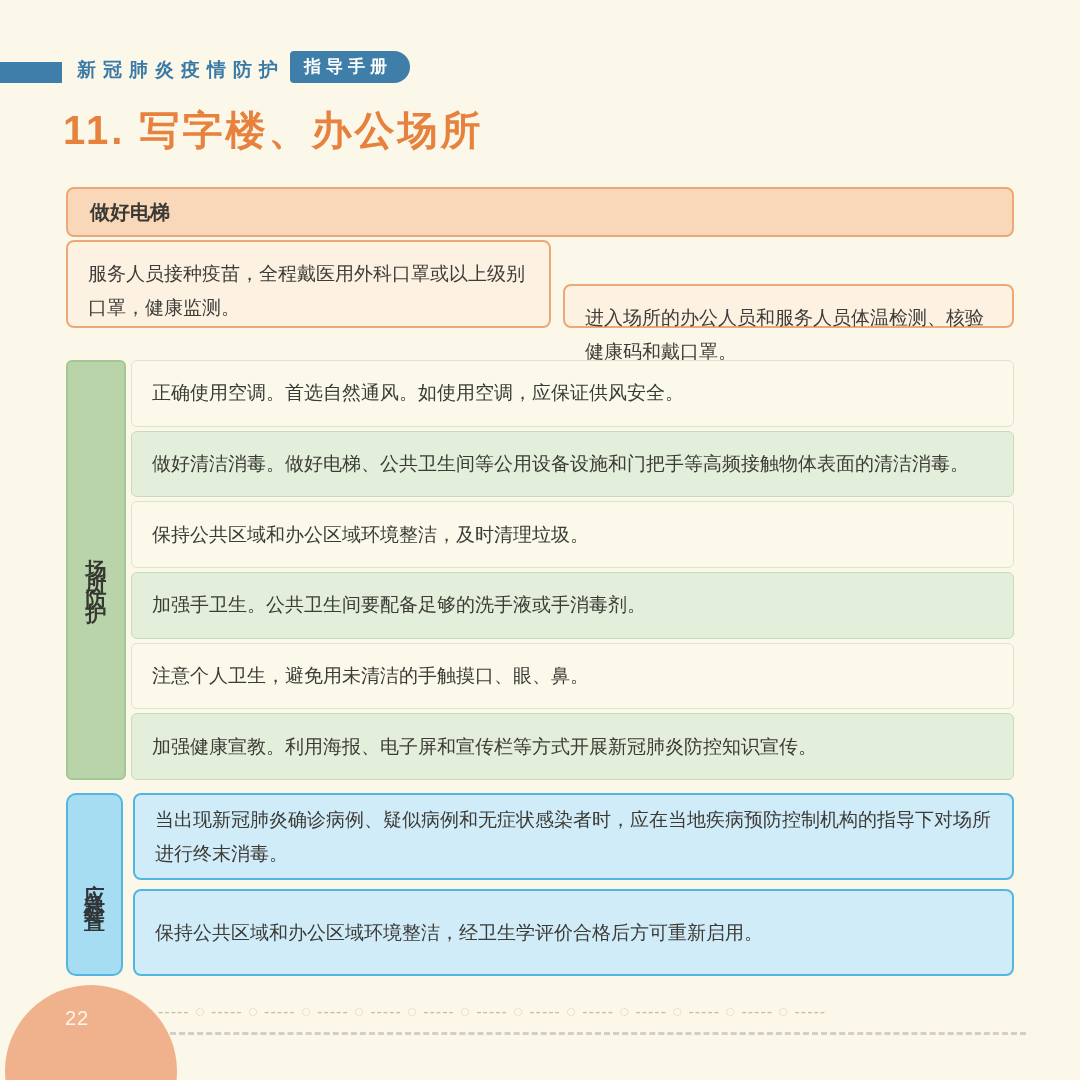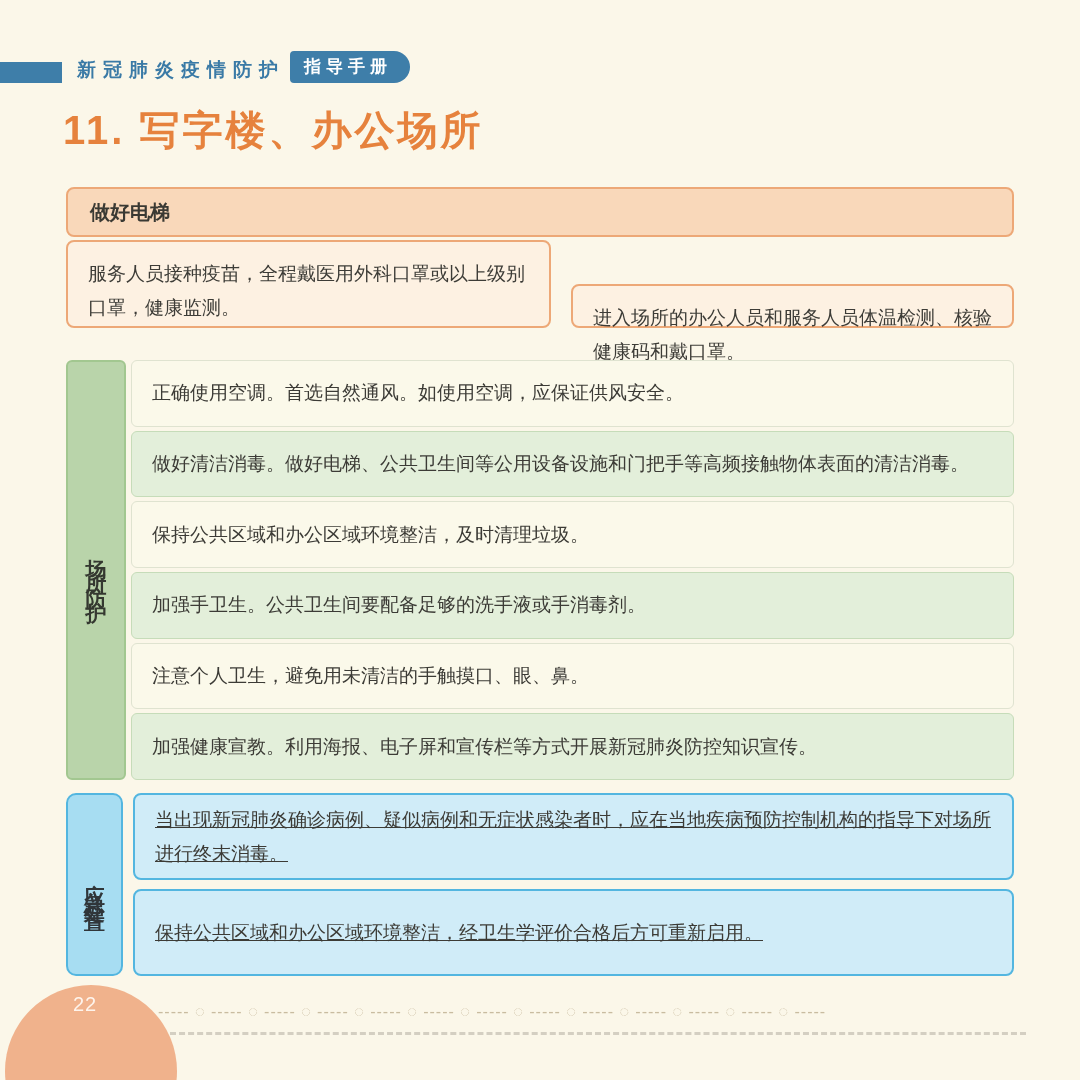--- a/index.html
+++ b/index.html
@@ -18,21 +18,21 @@
   }
   
   .title { position:absolute; top:103px; left:63px; margin:0; font-size:40px; font-weight:bold; color:#e6823d; letter-spacing:3px; }
   
   .sec-header {
     position:absolute; top:187px; left:66px; width:948px; height:50px; box-sizing:border-box;
     background:#f9d8ba; border:2px solid #eda877; border-radius:8px;
     display:flex; align-items:center; padding-left:22px;
     font-size:20px; font-weight:bold; color:#3a3933;
   }
-  .cards { position:absolute; top:240px; left:66px; width:948px; height:88px; display:flex; gap:20px; }
+  .cards { position:absolute; top:240px; left:66px; width:948px; height:88px; display:flex; gap:12px; }
   .card {
     box-sizing:border-box; background:#fdf1e2; border:2px solid #eda877; border-radius:8px;
     padding:15px 20px 0 20px; font-size:19px; color:#3d3c37; line-height:1.8;
   }
   .card.c1 { width:485px; }
   .card.c2 { flex:1;margin-top:44px; }
   
   .venue { position:absolute; top:360px; left:66px; width:948px; height:420px; display:flex; gap:5px; }
   .green-label {
     width:60px; box-sizing:border-box; background:#b9d4aa; border:2px solid #a2c790;
@@ -49,36 +49,36 @@
   
   .emergency { position:absolute; top:793px; left:66px; width:948px; height:183px; display:flex; gap:10px; }
   .blue-label {
     width:57px; box-sizing:border-box; background:#a7ddf2; border:2px solid #53b6e0;
     border-radius:10px; display:flex; align-items:center; justify-content:center;
   }
   .blue-label .vtext { letter-spacing:9px; color:#30363a; }
   .e-rows { flex:1; display:flex; flex-direction:column; gap:9px; }
   .erow {
     flex:1; box-sizing:border-box; background:#d0ecf8; border:2px solid #53b6e0; border-radius:8px;
-    display:flex; align-items:center; padding:6px 20px; font-size:19px; color:#3c3b36; line-height:1.75;text-decoration:underline;
+    display:flex; align-items:center; padding:6px 20px; font-size:19px; color:#3c3b36; line-height:1.75;
   }
   
   .divider {
     position:absolute; top:1003px; left:158px; width:922px; z-index:1;
     overflow:hidden; white-space:nowrap; font-size:16px; color:#c9bca0; letter-spacing:1px;
   }
   .divider-shadow {
     position:absolute; top:1032px; left:170px; width:856px; height:0; z-index:1;
     border-top:3px dashed rgba(110,105,92,0.28);
   }
   .circle {
     position:absolute; left:5px; top:985px; width:172px; height:172px;
     border-radius:50%; background:#f0b28c; z-index:3;
   }
-  .pnum { position:absolute; left:60px; top:8px; font-size:20px; color:rgba(255,250,244,0.92); letter-spacing:1px;margin-left:8px; }
+  .pnum { position:absolute; left:60px; top:22px; font-size:20px; color:rgba(255,250,244,0.92); letter-spacing:1px; }
 </style>
 </head>
 <body>
 
 <div class="page">
 
   <div class="header">
     <div class="header-bar"></div>
     <div class="brand">新冠肺炎疫情防护</div>
     <div class="badge">指导手册</div>

